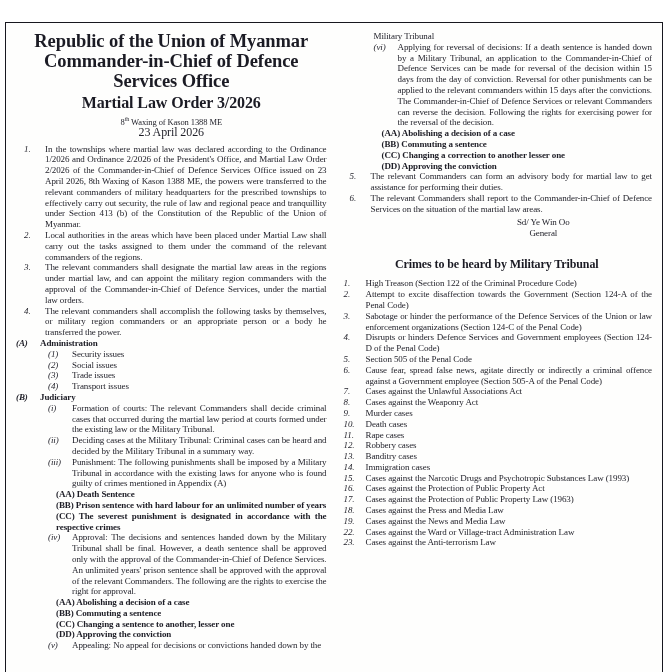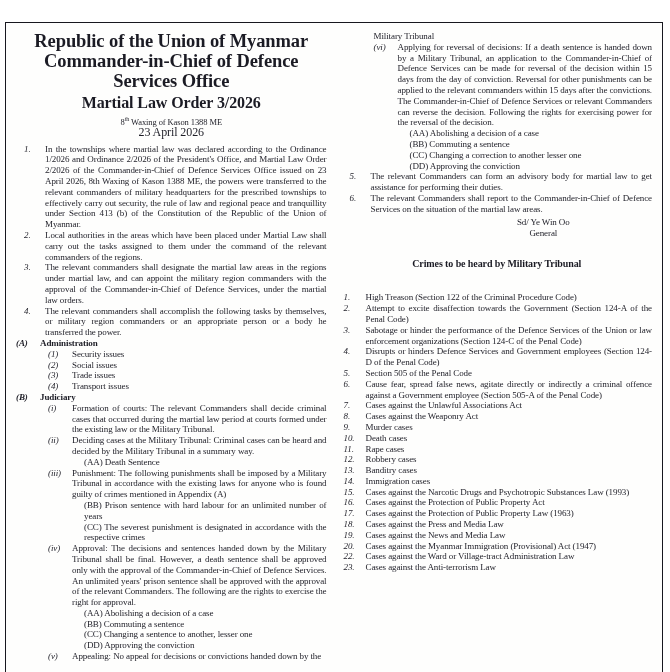--- a/index.html
+++ b/index.html
@@ -22,30 +22,30 @@
   .date-line sup { font-size:6px; }
   .date-line2 { font-size:12px; line-height:10px; }
 
   
   .blk { display:flex; }
   .blk .lbl { flex:0 0 21px;font-style:italic; }
   .blk .txt { flex:1 1 auto; text-align:justify; }
   .ind0 { margin-left:8px; }
   .ind1 { margin-left:22px;padding-left:10px; }
   .ind1 .lbl { flex:0 0 24px; }
-  .ind2 { margin-left:68px; }
+  .ind2 { margin-left:40px;font-weight:bold; }
   .hd { font-weight:bold; margin-left:0; }
   .hd .lbl { flex:0 0 24px; }
 
   
   .signature { margin-top:2px; margin-left:32%; width:66%; text-align:center; }
   .sig-line { line-height:11px; }
 
   
-  .crimes-heading { text-align:center; font-weight:bold; font-size:10px; margin-top:20px; margin-bottom:23px; color:#1b1b24; }
+  .crimes-heading { text-align:center; font-weight:bold; font-size:12px; margin-top:20px; margin-bottom:9px; color:#1b1b24; }
   .crimes .blk { margin-left:2px; }
   .crimes .blk .lbl { flex:0 0 22px; }
 </style>
 </head>
 <body>
 
 <div class="page">
   <div class="frame">
 
     <div class="col">
@@ -99,26 +99,26 @@
             <span class="txt">Judiciary</span>
           </div>
           <div class="blk ind1">
             <span class="lbl">(i)</span>
             <span class="txt">Formation of courts: The relevant Commanders shall decide criminal cases that occurred during the martial law period at courts formed under the existing law or the Military Tribunal.</span>
           </div>
           <div class="blk ind1">
             <span class="lbl">(ii)</span>
             <span class="txt">Deciding cases at the Military Tribunal: Criminal cases can be heard and decided by the Military Tribunal in a summary way.</span>
           </div>
-          <div class="blk ind2">
-            <span class="txt">(AA) Death Sentence</span>
-          </div>
           <div class="blk ind1">
             <span class="lbl">(iii)</span>
             <span class="txt">Punishment: The following punishments shall be imposed by a Military Tribunal in accordance with the existing laws for anyone who is found guilty of crimes mentioned in Appendix (A)</span>
+          </div>
+          <div class="blk ind2">
+            <span class="txt">(AA) Death Sentence</span>
           </div>
           <div class="blk ind2">
             <span class="txt">(BB) Prison sentence with hard labour for an unlimited number of years</span>
           </div>
           <div class="blk ind2">
             <span class="txt">(CC) The severest punishment is designated in accordance with the respective crimes</span>
           </div>
           <div class="blk ind1">
             <span class="lbl">(iv)</span>
             <span class="txt">Approval: The decisions and sentences handed down by the Military Tribunal shall be final. However, a death sentence shall be approved only with the approval of the Commander-in-Chief of Defence Services. An unlimited years' prison sentence shall be approved with the approval of the relevant Commanders. The following are the rights to exercise the right for approval.</span>
@@ -250,24 +250,20 @@
           </div>
           <div class="blk ind0">
             <span class="lbl">18.</span>
             <span class="txt">Cases against the Press and Media Law</span>
           </div>
           <div class="blk ind0">
             <span class="lbl">19.</span>
             <span class="txt">Cases against the News and Media Law</span>
           </div>
           <div class="blk ind0">
-            <span class="lbl">20.</span>
-            <span class="txt">Cases against the Myanmar Immigration (Provisional) Act (1947)</span>
-          </div>
-          <div class="blk ind0">
             <span class="lbl">22.</span>
             <span class="txt">Cases against the Ward or Village-tract Administration Law</span>
           </div>
           <div class="blk ind0">
             <span class="lbl">23.</span>
             <span class="txt">Cases against the Anti-terrorism Law</span>
           </div>
         </div>
     </div>
 

